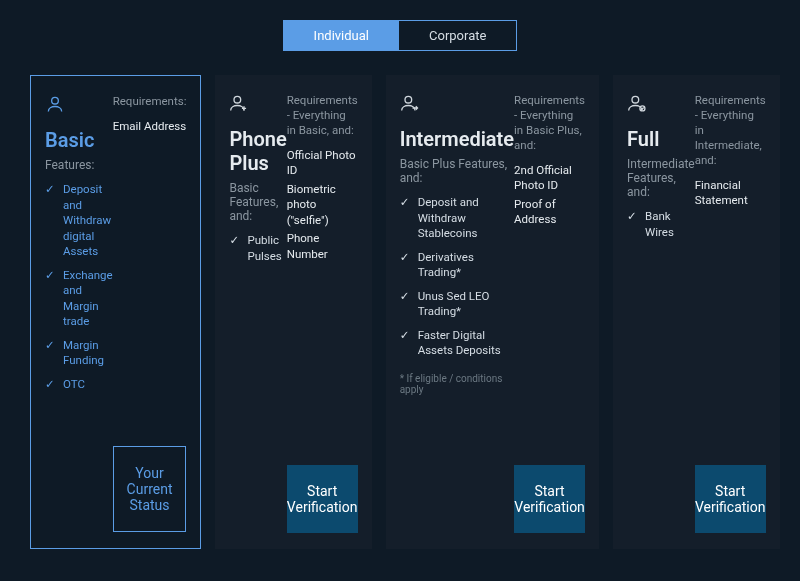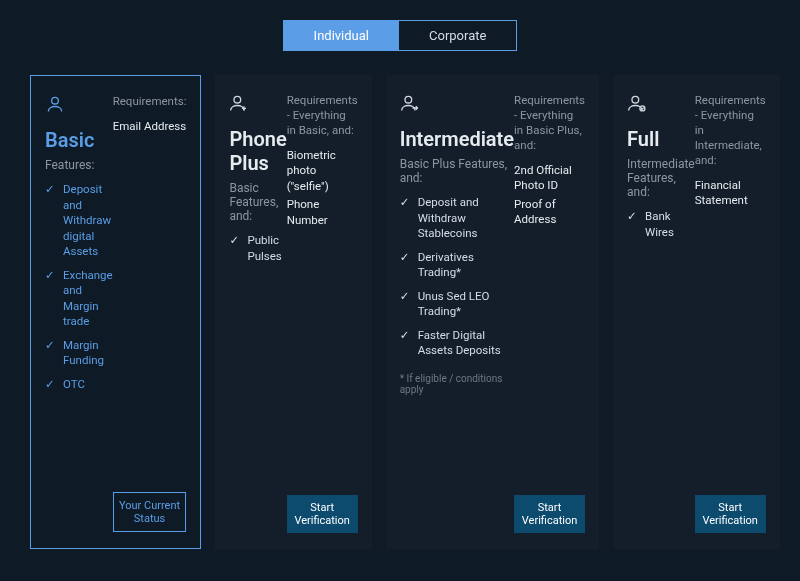--- a/index.html
+++ b/index.html
@@ -117,22 +117,22 @@
   .req-list li {
     font-size: 11.5px;
     color: #e6ebef;
     margin-bottom: 3px;
     line-height: 1.35;
     font-weight: 400;
   }
   .spacer { flex: 1; }
   .cta {
     width: 100%;
-    padding: 6px 0;
-    font-size: 11px;
+    padding: 18px 0;
+    font-size: 14px;
     text-align: center;
     cursor: pointer;
     border: none;
     font-family: inherit;
   }
   .cta.primary {
     background: #0c4a6e;
     color: #fff;
   }
   .cta.outline {
@@ -196,20 +196,21 @@
         <div class="tier-title">Phone Plus</div>
         <div class="tier-sub">Basic Features, and:</div>
         <ul class="features">
           <li><span class="check">✓</span><span>Public Pulses</span></li>
         </ul>
       </div>
       <hr class="divider">
       <div class="bottom-block">
         <div class="req-title">Requirements - Everything in Basic, and:</div>
         <ul class="req-list">
+          <li>Official Photo ID</li>
           <li>Biometric photo ("selfie")</li>
           <li>Phone Number</li>
         </ul>
         <div class="spacer"></div>
         <button class="cta primary">Start Verification</button>
       </div>
     </div>
 
     <div class="tier">
       <div class="top-block">

